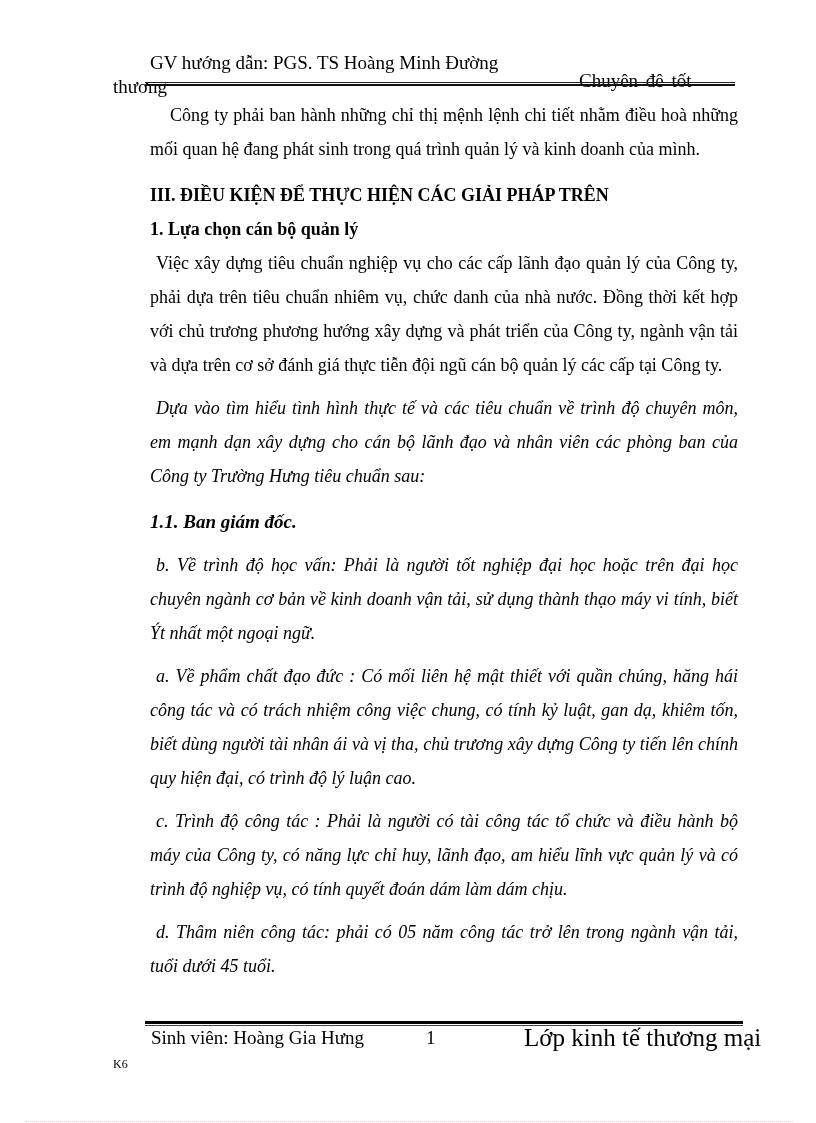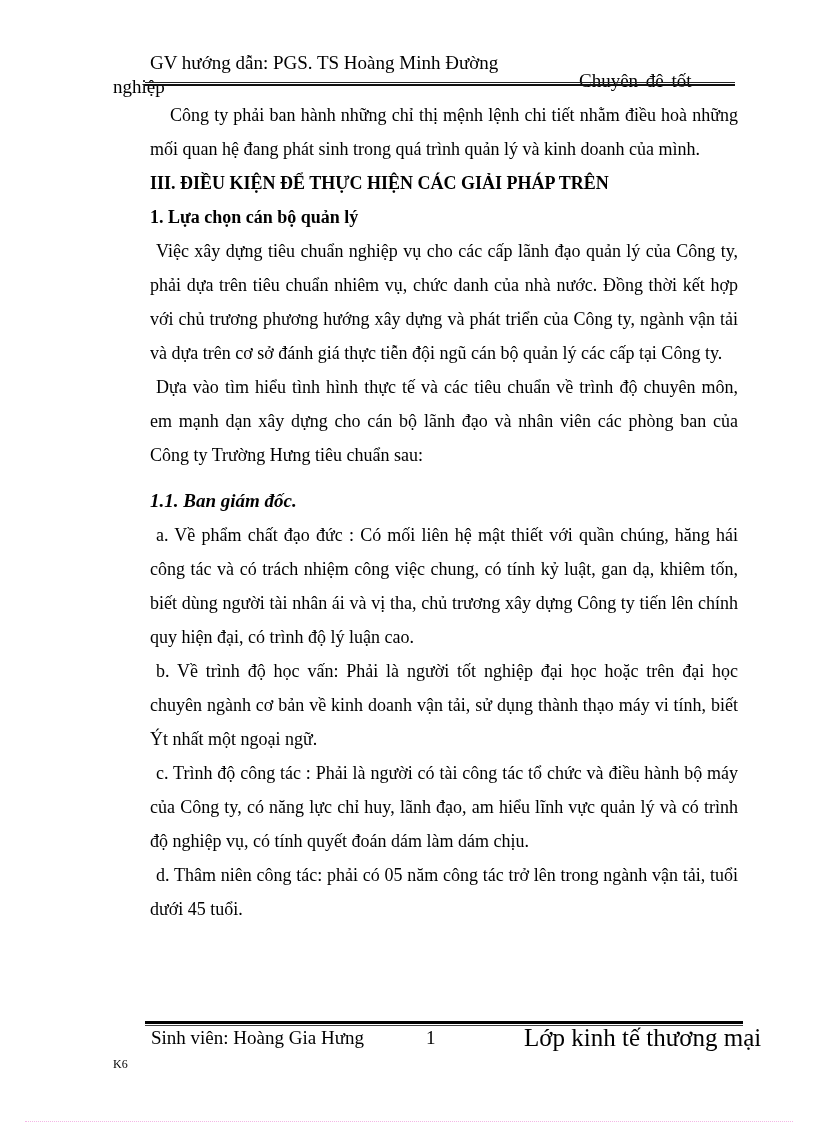--- a/index.html
+++ b/index.html
@@ -65,28 +65,28 @@
     width: 588px;
     font-size: 18px;
     line-height: 34px;
   }
   .p {
     margin: 0;
     text-align: justify;
     text-indent: 20px;
   }
   .p.tight-indent { text-indent: 6px; }
-  .p.spaced { margin-top: 0; }
+  .p.spaced { margin-top: 9px; font-style: italic; }
   .h {
     margin: 0;
     font-weight: bold;
     font-size: 18px;
     line-height: 34px;
   }
-  .h.h1 { margin-top: 0; }
+  .h.h1 { margin-top: 12px; }
   .h.h3 {
     font-style: italic;
     font-size: 19px;
     margin-top: 12px;
   }
   
   .footer-rule {
     position: absolute;
     left: 145px;
     top: 1021px;
@@ -136,32 +136,32 @@
     border-top: 1px dotted #f4b6e6;
   }
 </style>
 </head>
 <body>
 
 <div class="page">
 
   <div class="header-line1">GV hướng dẫn: PGS. TS Hoàng Minh Đường</div>
   <div class="header-right">Chuyên  đê tốt</div>
-  <div class="header-wrap">nghiệp</div>
+  <div class="header-wrap">thương</div>
   <div class="header-rule"></div>
 
   <div class="body">
     <p class="p">Công ty phải ban hành những chỉ thị mệnh lệnh chi tiết nhằm điều hoà những mối quan hệ đang phát sinh trong quá trình quản lý và kinh doanh của mình.</p>
     <p class="h h1">III. ĐIỀU KIỆN ĐỂ THỰC HIỆN CÁC GIẢI PHÁP TRÊN</p>
     <p class="h">1. Lựa chọn cán bộ quản lý</p>
     <p class="p tight-indent">Việc xây dựng tiêu chuẩn nghiệp vụ cho các cấp lãnh đạo quản lý của Công ty, phải dựa trên tiêu chuẩn nhiêm vụ, chức danh của nhà nước. Đồng thời kết hợp với chủ trương phương hướng xây dựng và phát triển của Công ty, ngành vận tải và dựa trên cơ sở đánh giá thực tiễn đội ngũ cán bộ quản lý các cấp tại Công ty.</p>
     <p class="p tight-indent spaced">Dựa vào tìm hiểu tình hình thực tế và các tiêu chuẩn về trình độ chuyên môn, em mạnh dạn xây dựng cho cán bộ lãnh đạo và nhân viên các phòng ban của Công ty Trường Hưng tiêu chuẩn sau:</p>
     <p class="h h3">1.1. Ban giám đốc.</p>
+    <p class="p tight-indent spaced">b. Về trình độ học vấn: Phải là người tốt nghiệp đại học hoặc trên đại học chuyên ngành cơ bản về kinh doanh vận tải, sử dụng thành thạo máy vi tính, biết Ýt nhất một ngoại ngữ.</p>
     <p class="p tight-indent spaced">a. Về phẩm chất đạo đức : Có mối liên hệ mật thiết với quần chúng, hăng hái công tác và có trách nhiệm công việc chung, có tính kỷ luật, gan dạ, khiêm tốn, biết dùng người tài nhân ái và vị tha, chủ trương xây dựng Công ty tiến lên chính quy hiện đại, có trình độ lý luận cao.</p>
-    <p class="p tight-indent spaced">b. Về trình độ học vấn: Phải là người tốt nghiệp đại học hoặc trên đại học chuyên ngành cơ bản về kinh doanh vận tải, sử dụng thành thạo máy vi tính, biết Ýt nhất một ngoại ngữ.</p>
     <p class="p tight-indent spaced">c. Trình độ công tác : Phải là người có tài công tác tổ chức và điều hành bộ máy của Công ty, có năng lực chỉ huy, lãnh đạo, am hiểu lĩnh vực quản lý và có trình độ nghiệp vụ, có tính quyết đoán dám làm dám chịu.</p>
     <p class="p tight-indent spaced">d. Thâm niên công tác: phải có 05 năm công tác trở lên trong ngành vận tải, tuổi dưới 45 tuổi.</p>
   </div>
 
   <div class="footer-rule"></div>
   <div class="footer-left">Sinh viên: Hoàng Gia Hưng</div>
   <div class="footer-center">1</div>
   <div class="footer-right">Lớp kinh tế thương mại</div>
   <div class="footer-wrap">K6</div>
 

